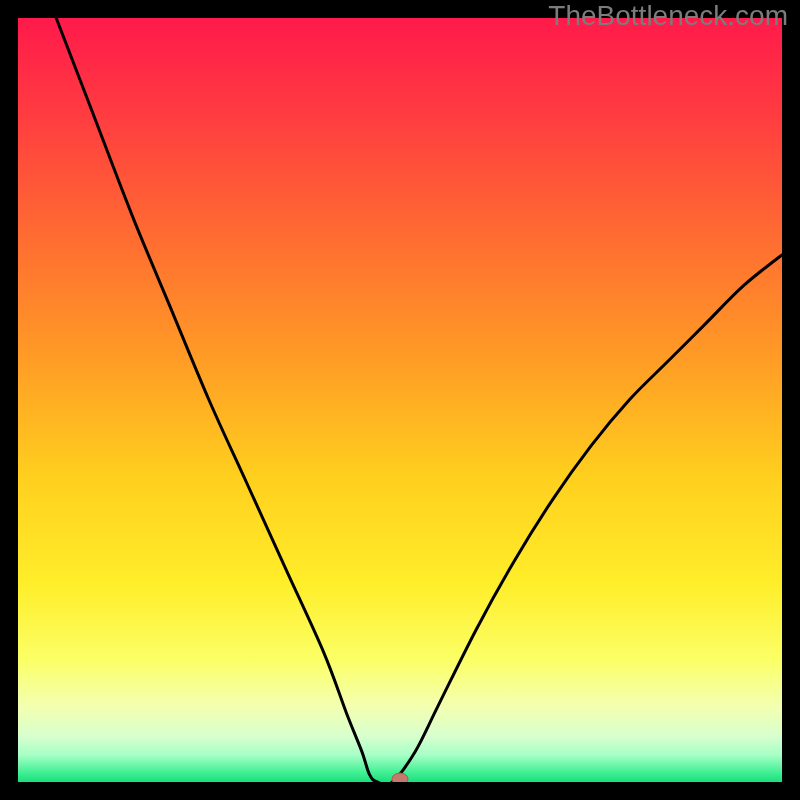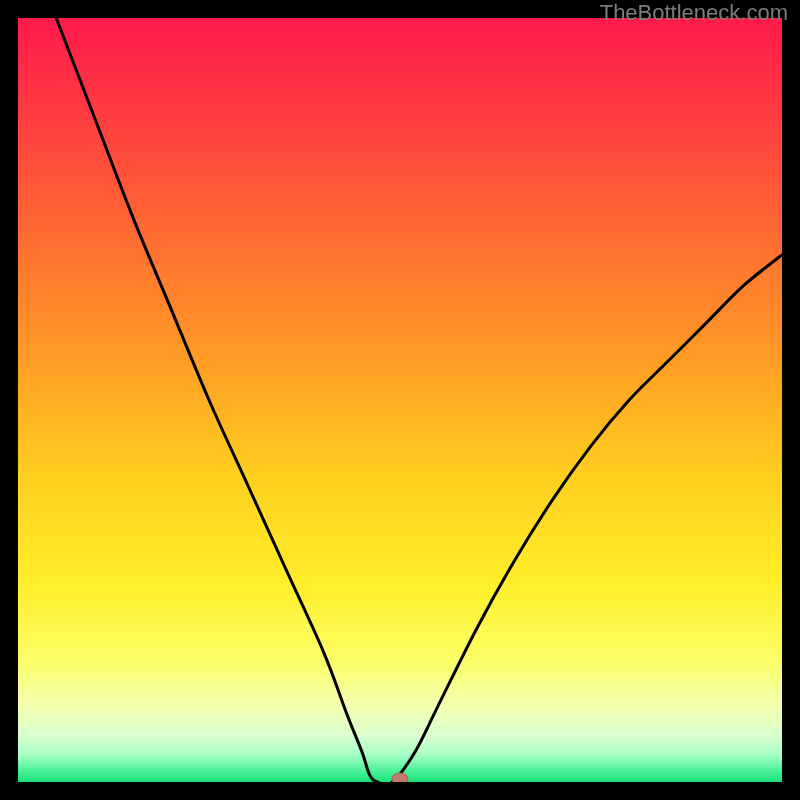--- a/index.html
+++ b/index.html
@@ -22,21 +22,21 @@
     top: 18px;
     width: 764px;
     height: 764px;
     overflow: hidden;
   }
   .watermark {
     position: absolute;
     top: 0px;
     right: 12px;
     color: #7c7c7c;
-    font-size: 22px;
+    font-size: 28px;
     font-weight: 500;
     letter-spacing: 0px;
     user-select: none;
   }
 </style>
 </head>
 <body>
 
 <div class="frame">
   <div class="plot">

